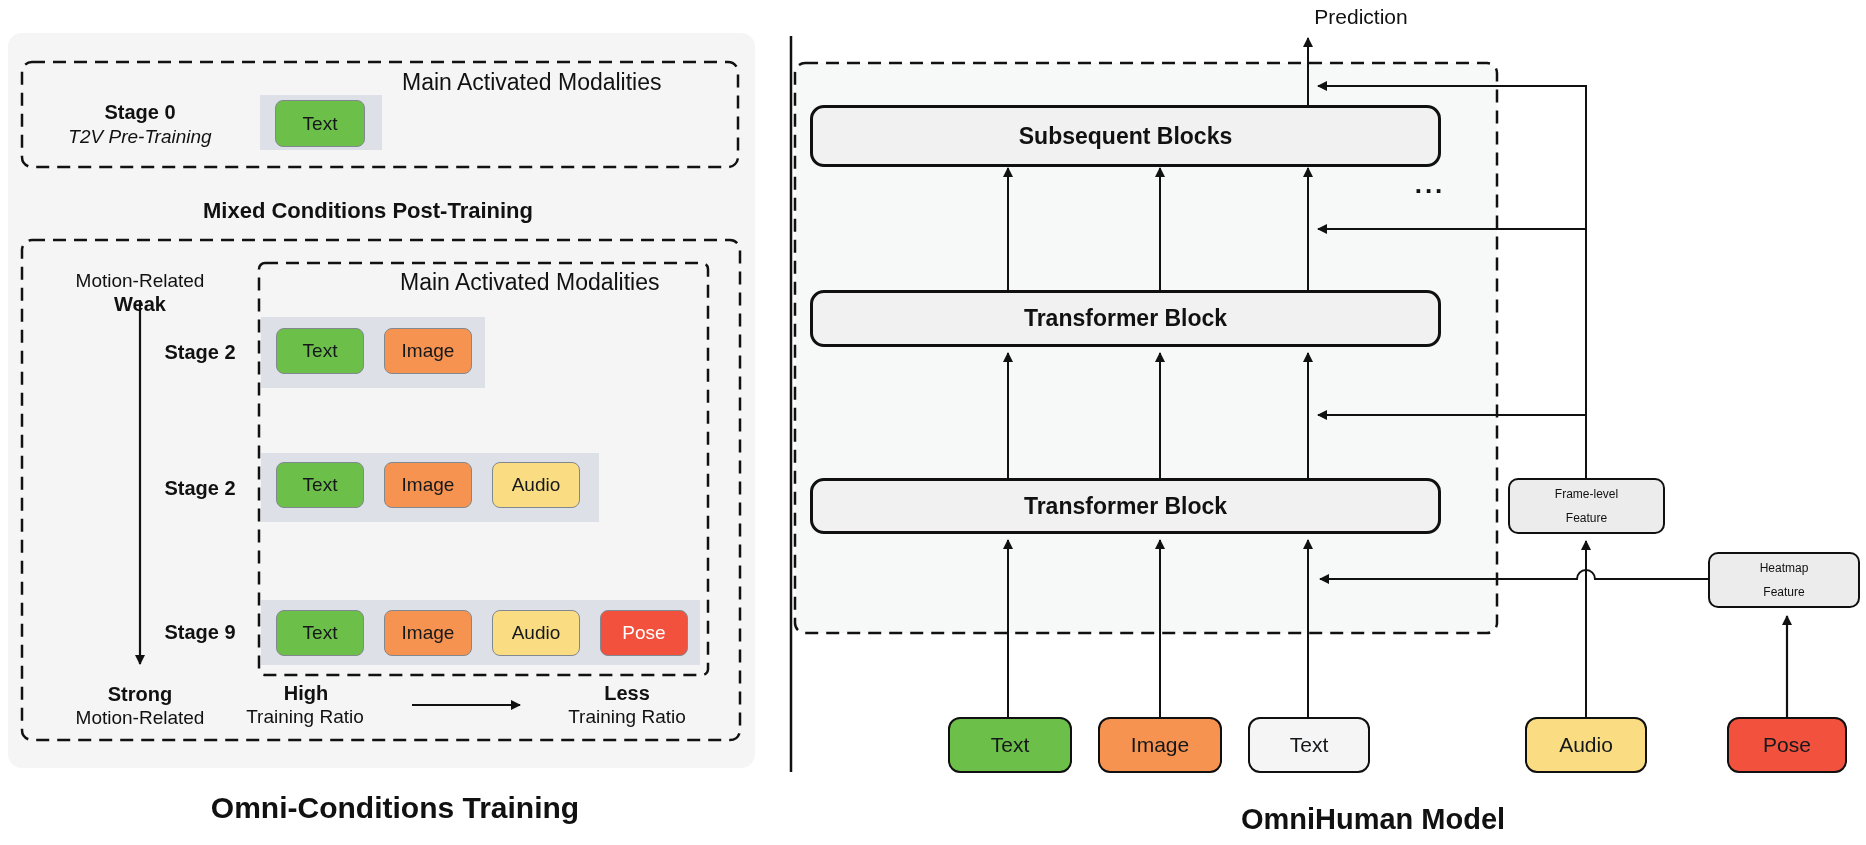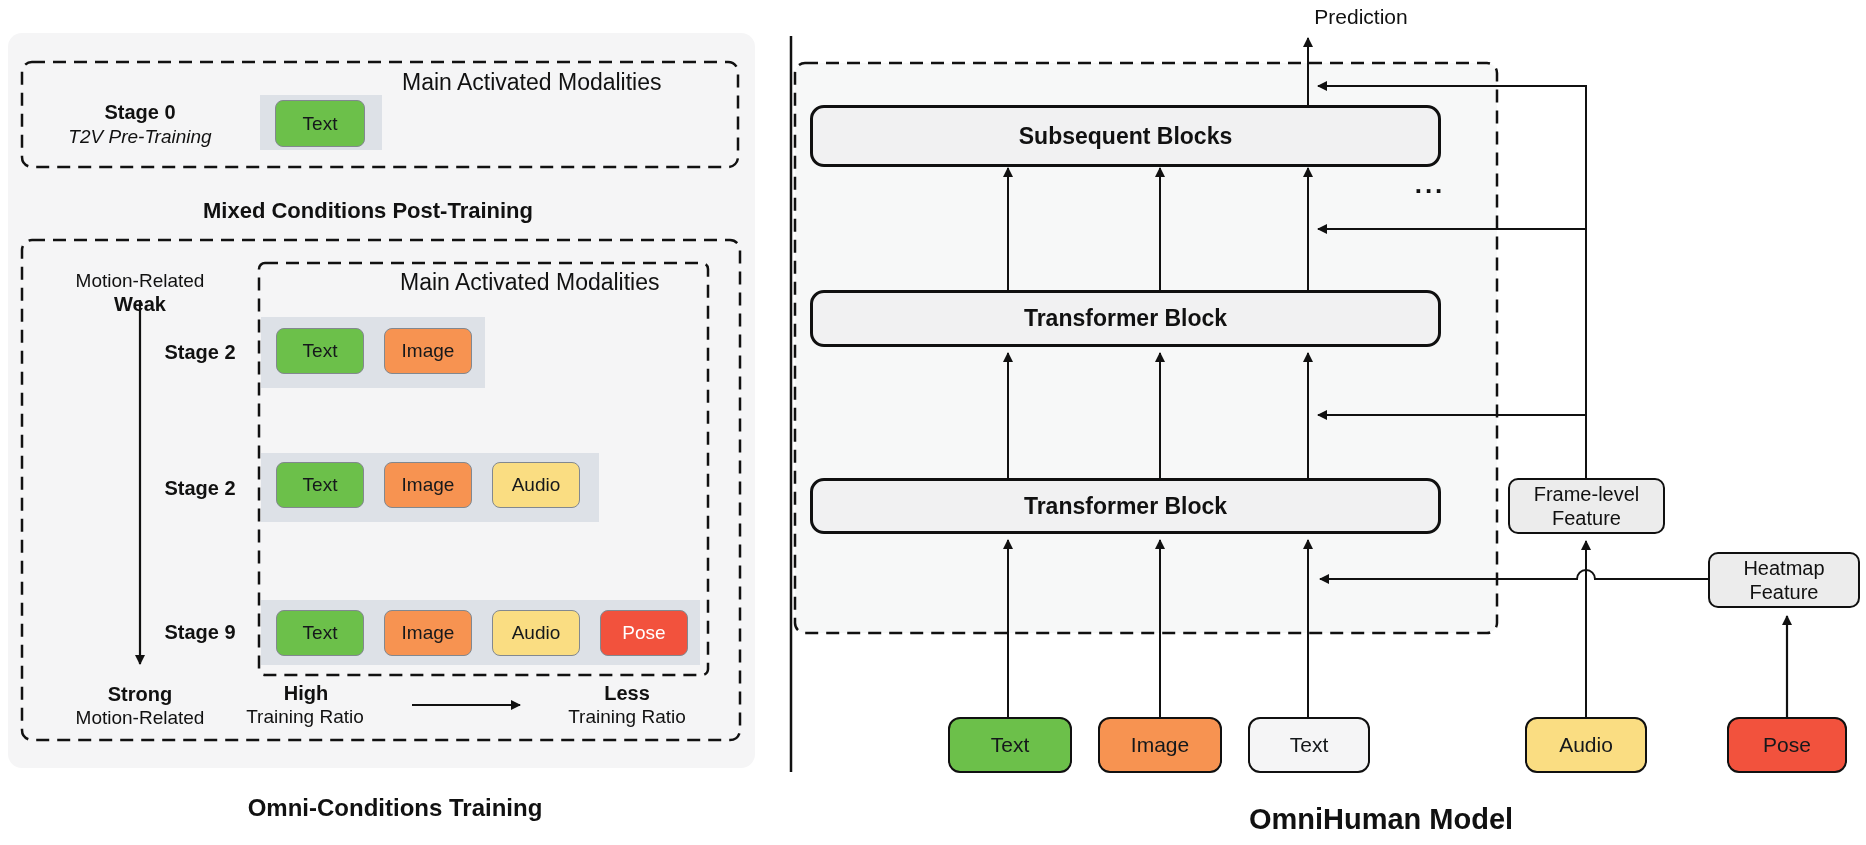--- a/index.html
+++ b/index.html
@@ -22,27 +22,27 @@
     font-size:21px;color:#15181b;box-sizing:border-box;
   }
   .block{
     background:#f1f1f2;border:3px solid #101010;border-radius:14px;
     display:flex;align-items:center;justify-content:center;
     font-weight:bold;font-size:23px;box-sizing:border-box;
   }
   .feature{
     background:#ececec;border:2.5px solid #101010;border-radius:10px;
     display:flex;align-items:center;justify-content:center;text-align:center;
-    font-size:20px;line-height:24px;box-sizing:border-box;
+    font-size:12px;line-height:24px;box-sizing:border-box;
   }
   .lbl-b{font-weight:bold;font-size:20px;}
   .lbl{font-size:19px;}
   .heading{font-weight:bold;font-size:22px;}
   .mam{font-size:23px;}
-  .title{font-weight:bold;font-size:24px;}
+  .title{font-weight:bold;font-size:30px;}
   .dots{font-weight:bold;font-size:26px;letter-spacing:3px;}
   svg{position:absolute;left:0;top:0;}
 </style>
 </head>
 <body>
 
 <div id="stage">
 
   <div class="abs panel" style="left:8px;top:33px;width:747px;height:735px;"></div>
 
@@ -146,15 +146,15 @@
     <span><span>Heatmap</span><br>
     <span>Feature</span></span>
   </div>
 
   <div class="abs inputbox" style="left: 948px; top: 717px; width: 124px; height: 56px; background: rgb(108, 192, 74);">Text</div>
   <div class="abs inputbox" style="left: 1098px; top: 717px; width: 124px; height: 56px; background: rgb(247, 147, 81);">Image</div>
   <div class="abs inputbox" style="left: 1248px; top: 717px; width: 122px; height: 56px; background: rgb(245, 245, 246);">Text</div>
   <div class="abs inputbox" style="left: 1525px; top: 717px; width: 122px; height: 56px; background: rgb(250, 221, 130);">Audio</div>
   <div class="abs inputbox" style="left: 1727px; top: 717px; width: 120px; height: 56px; background: rgb(242, 82, 61);">Pose</div>
 
-  <div class="abs ctr title" style="left:1373px;top:819px;font-size:29px;margin-left:8px;">OmniHuman Model</div>
+  <div class="abs ctr title" style="left:1373px;top:819px;font-size:29px;">OmniHuman Model</div>
 
 </div>
 
 </body></html>

